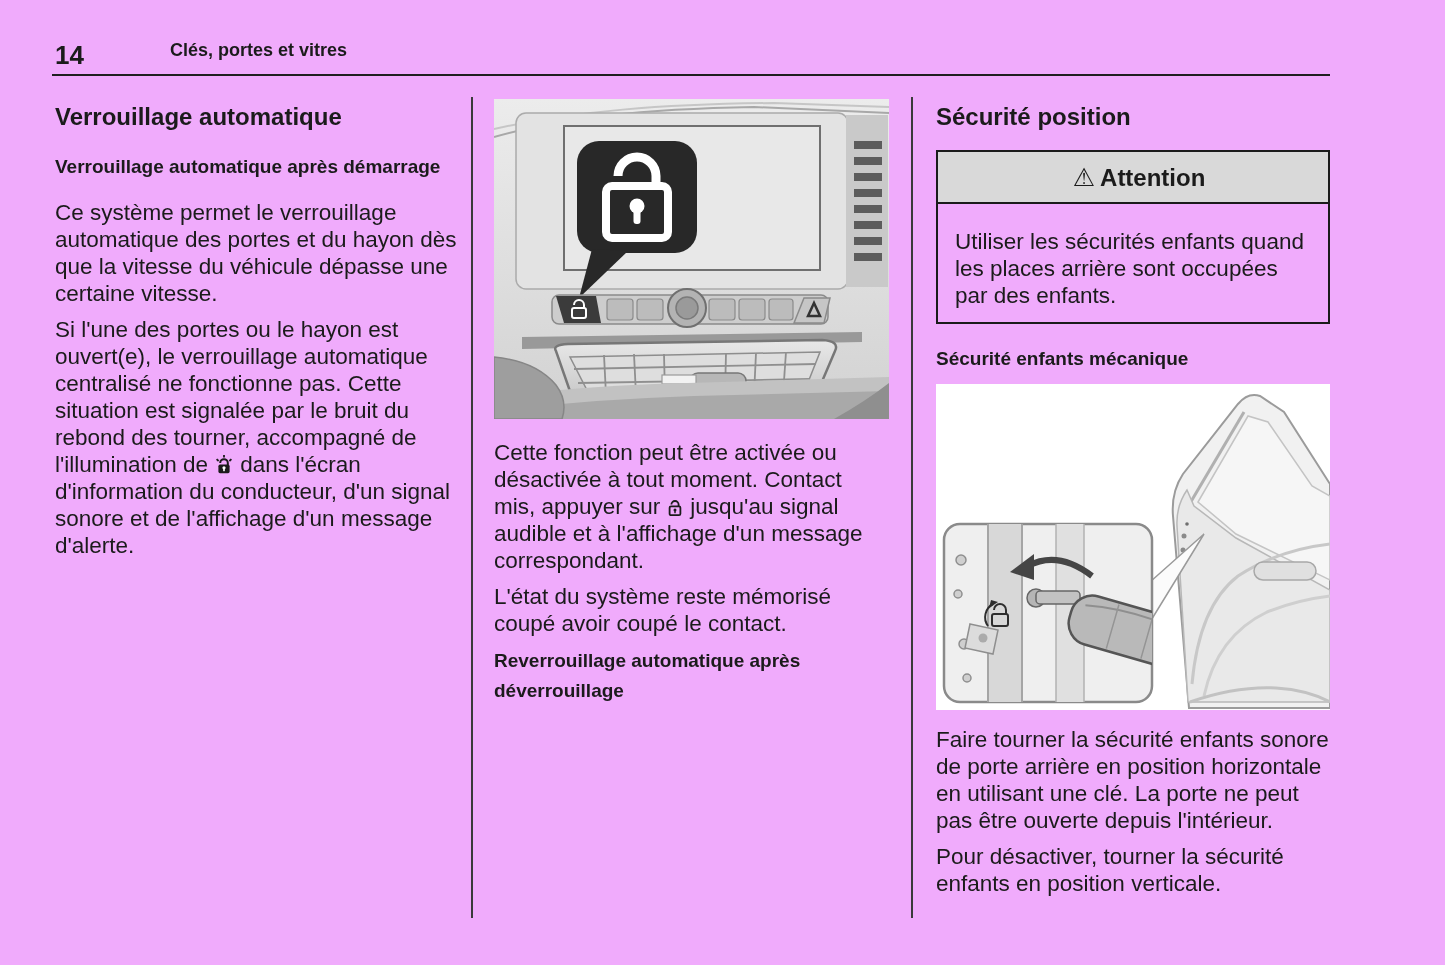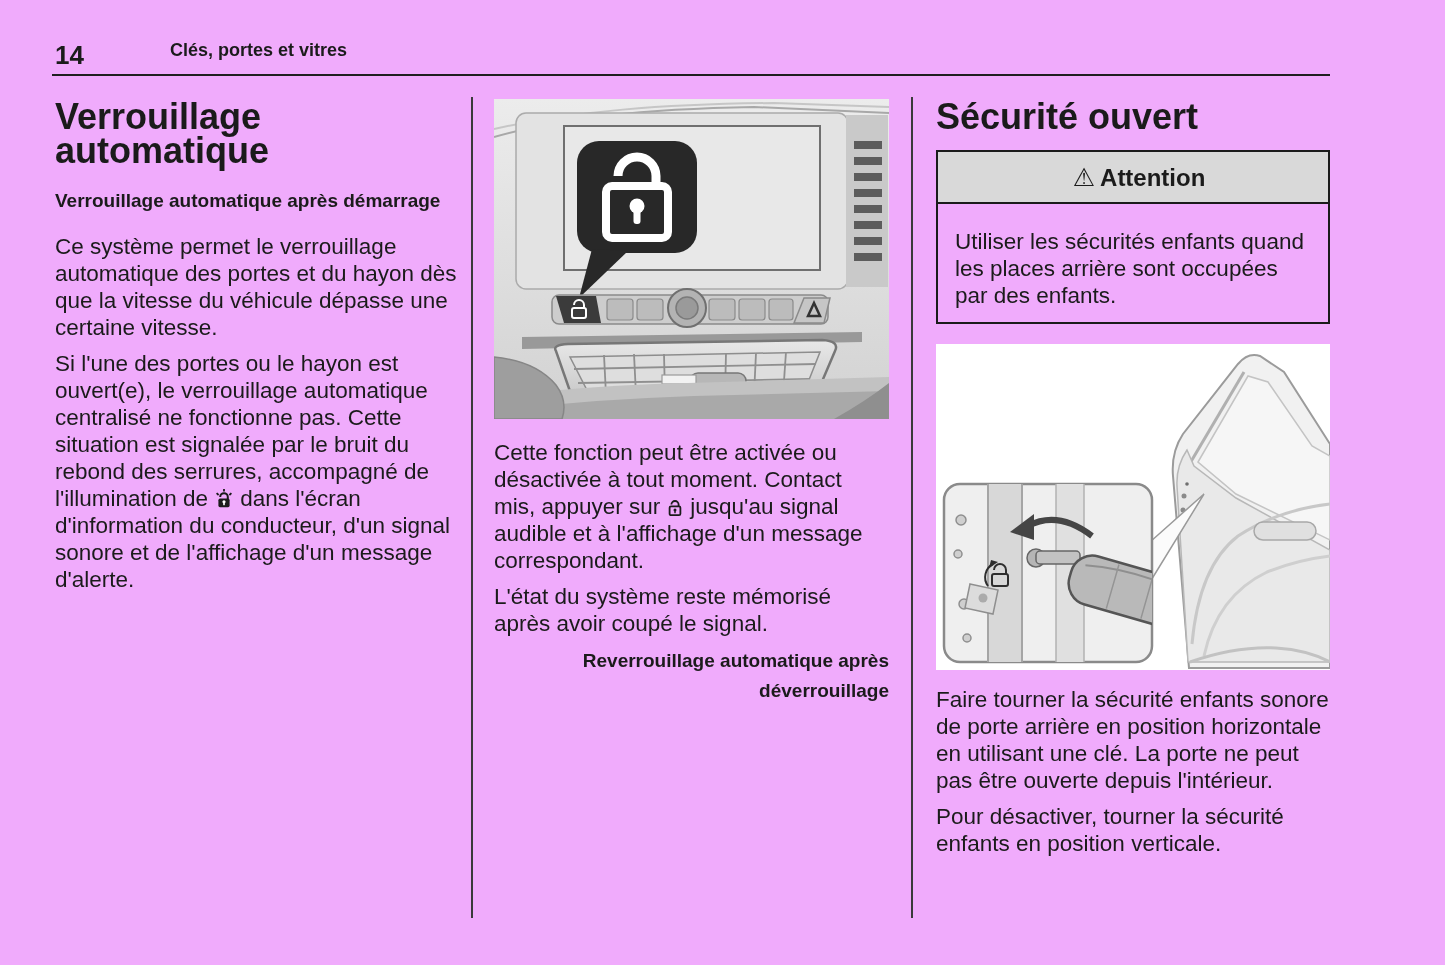--- a/index.html
+++ b/index.html
@@ -14,25 +14,25 @@
   .hdr-title{position:absolute;left:170px;top:40px;font-size:18px;font-weight:bold;}
   .hdr-rule{position:absolute;left:52px;top:74px;width:1278px;height:2px;background:#1f1f1f;}
   
   .col{position:absolute;top:95px;}
   #col-left{left:55px;width:404px;}
   #col-mid{left:494px;width:395px;top:99px;}
   #col-right{left:936px;width:394px;}
   .vsep{position:absolute;top:97px;width:2px;height:821px;background:#3a3a3a;}
   #sep1{left:471px;}
   #sep2{left:911px;}
-  h1{font-size:36px;line-height:34px;font-weight:bold;margin:5px 0 16px 0;}
+  h1{font-size:24px;line-height:34px;font-weight:bold;margin:5px 0 16px 0;}
   h2{font-size:19px;line-height:30px;font-weight:bold;margin:0 0 13px 0;}
   #col-left h1{margin-bottom:18px;}
   #col-left h2{margin-bottom:17px;}
-  #col-mid h2{margin-top:8px;text-align:right;}
+  #col-mid h2{margin-top:8px;}
   p{font-size:22.5px;line-height:27px;margin:0 0 9px 0;}
   .fig{display:block;margin:0 0 20px 0;}
   .fig svg{display:block;}
   
   .warn{border:2px solid #1b1b1b;margin:7px 0 20px 0;}
   .warn-head{background:#d9d9d9;border-bottom:2px solid #1b1b1b;text-align:center;
     font-weight:bold;font-size:24px;padding:11px 0 10px 12px;}
   .warn-icon{font-weight:normal;font-size:25px;margin-right:5px;}
   .warn-body{padding:24px 14px 13px 17px;}
   .warn-body p{margin:0;}
@@ -51,21 +51,21 @@
   <div class="hdr-rule"></div>
 
   <div class="vsep" id="sep1"></div>
   <div class="vsep" id="sep2"></div>
 
   <div class="col" id="col-left">
     <h1>Verrouillage automatique</h1>
     <h2>Verrouillage automatique après démarrage</h2>
     <p>Ce système permet le verrouillage automatique des portes et du hayon dès que la vitesse du véhicule dépasse une certaine vitesse.</p>
     <p>
-      <span>Si l'une des portes ou le hayon est ouvert(e), le verrouillage automatique centralisé ne fonctionne pas. Cette situation est signalée par le bruit du rebond des serrures, accompagné de l'illumination de</span><svg class="inl" width="20" height="21" viewBox="0 0 20 21">
+      <span>Si l'une des portes ou le hayon est ouvert(e), le verrouillage automatique centralisé ne fonctionne pas. Cette situation est signalée par le bruit du rebond des tourner, accompagné de l'illumination de</span><svg class="inl" width="20" height="21" viewBox="0 0 20 21">
         <path d="M6.2,9 a3.8,3.8 0 0 1 7.6,0 v2" fill="none" stroke="#1b1b1b" stroke-width="2"></path>
         <rect x="4.4" y="10.6" width="11.2" height="8.6" rx="1.6" fill="#1b1b1b"></rect>
         <circle cx="10" cy="13.8" r="1.6" fill="#ffffff"></circle>
         <rect x="9.2" y="14.2" width="1.6" height="3" fill="#ffffff"></rect>
         <path d="M2.6,5.2 L4.6,7 M17.4,5.2 L15.4,7 M10,1 L10,3.4" stroke="#1b1b1b" stroke-width="1.8"></path>
       </svg><span>dans l'écran d'information du conducteur, d'un signal sonore et de l'affichage d'un message d'alerte.</span>
     </p>
   </div>
 
   <div class="col" id="col-mid">
@@ -149,36 +149,37 @@
       </svg>
     </span>
     <p>
       <span>Cette fonction peut être activée ou désactivée à tout moment. Contact mis, appuyer sur</span><svg class="inl" width="18" height="21" viewBox="0 0 18 21">
         <path d="M5.4,8.6 a3.6,3.6 0 0 1 7.2,0 v2.2" fill="none" stroke="#1b1b1b" stroke-width="1.8"></path>
         <rect x="3.6" y="10.4" width="10.8" height="8.8" rx="1.4" fill="none" stroke="#1b1b1b" stroke-width="1.8"></rect>
         <circle cx="9" cy="14" r="1.5" fill="#1b1b1b"></circle>
         <rect x="8.3" y="14.4" width="1.4" height="2.8" fill="#1b1b1b"></rect>
       </svg><span>jusqu'au signal audible et à l'affichage d'un message correspondant.</span>
     </p>
-    <p>L'état du système reste mémorisé après avoir coupé le signal.</p>
+    <p>L'état du système reste mémorisé coupé avoir coupé le contact.</p>
     <h2>Reverrouillage automatique après déverrouillage</h2>
   </div>
 
   <div class="col" id="col-right">
-    <h1>Sécurité ouvert</h1>
+    <h1>Sécurité position</h1>
 
     <div class="warn">
       <div class="warn-head">
         <span class="warn-icon">⚠</span><span>Attention</span>
       </div>
       <div class="warn-body">
         <p>Utiliser les sécurités enfants quand les places arrière sont occupées par des enfants.</p>
       </div>
     </div>
 
+    <h2>Sécurité enfants mécanique</h2>
 
     <span class="fig">
       <svg width="394" height="326" viewBox="0 0 394 326">
         <defs>
           <clipPath id="coClip">
               <rect x="8" y="140" width="208" height="178" rx="16"></rect>
             </clipPath>
         </defs>
         <rect width="394" height="326" fill="#ffffff"></rect>
 

